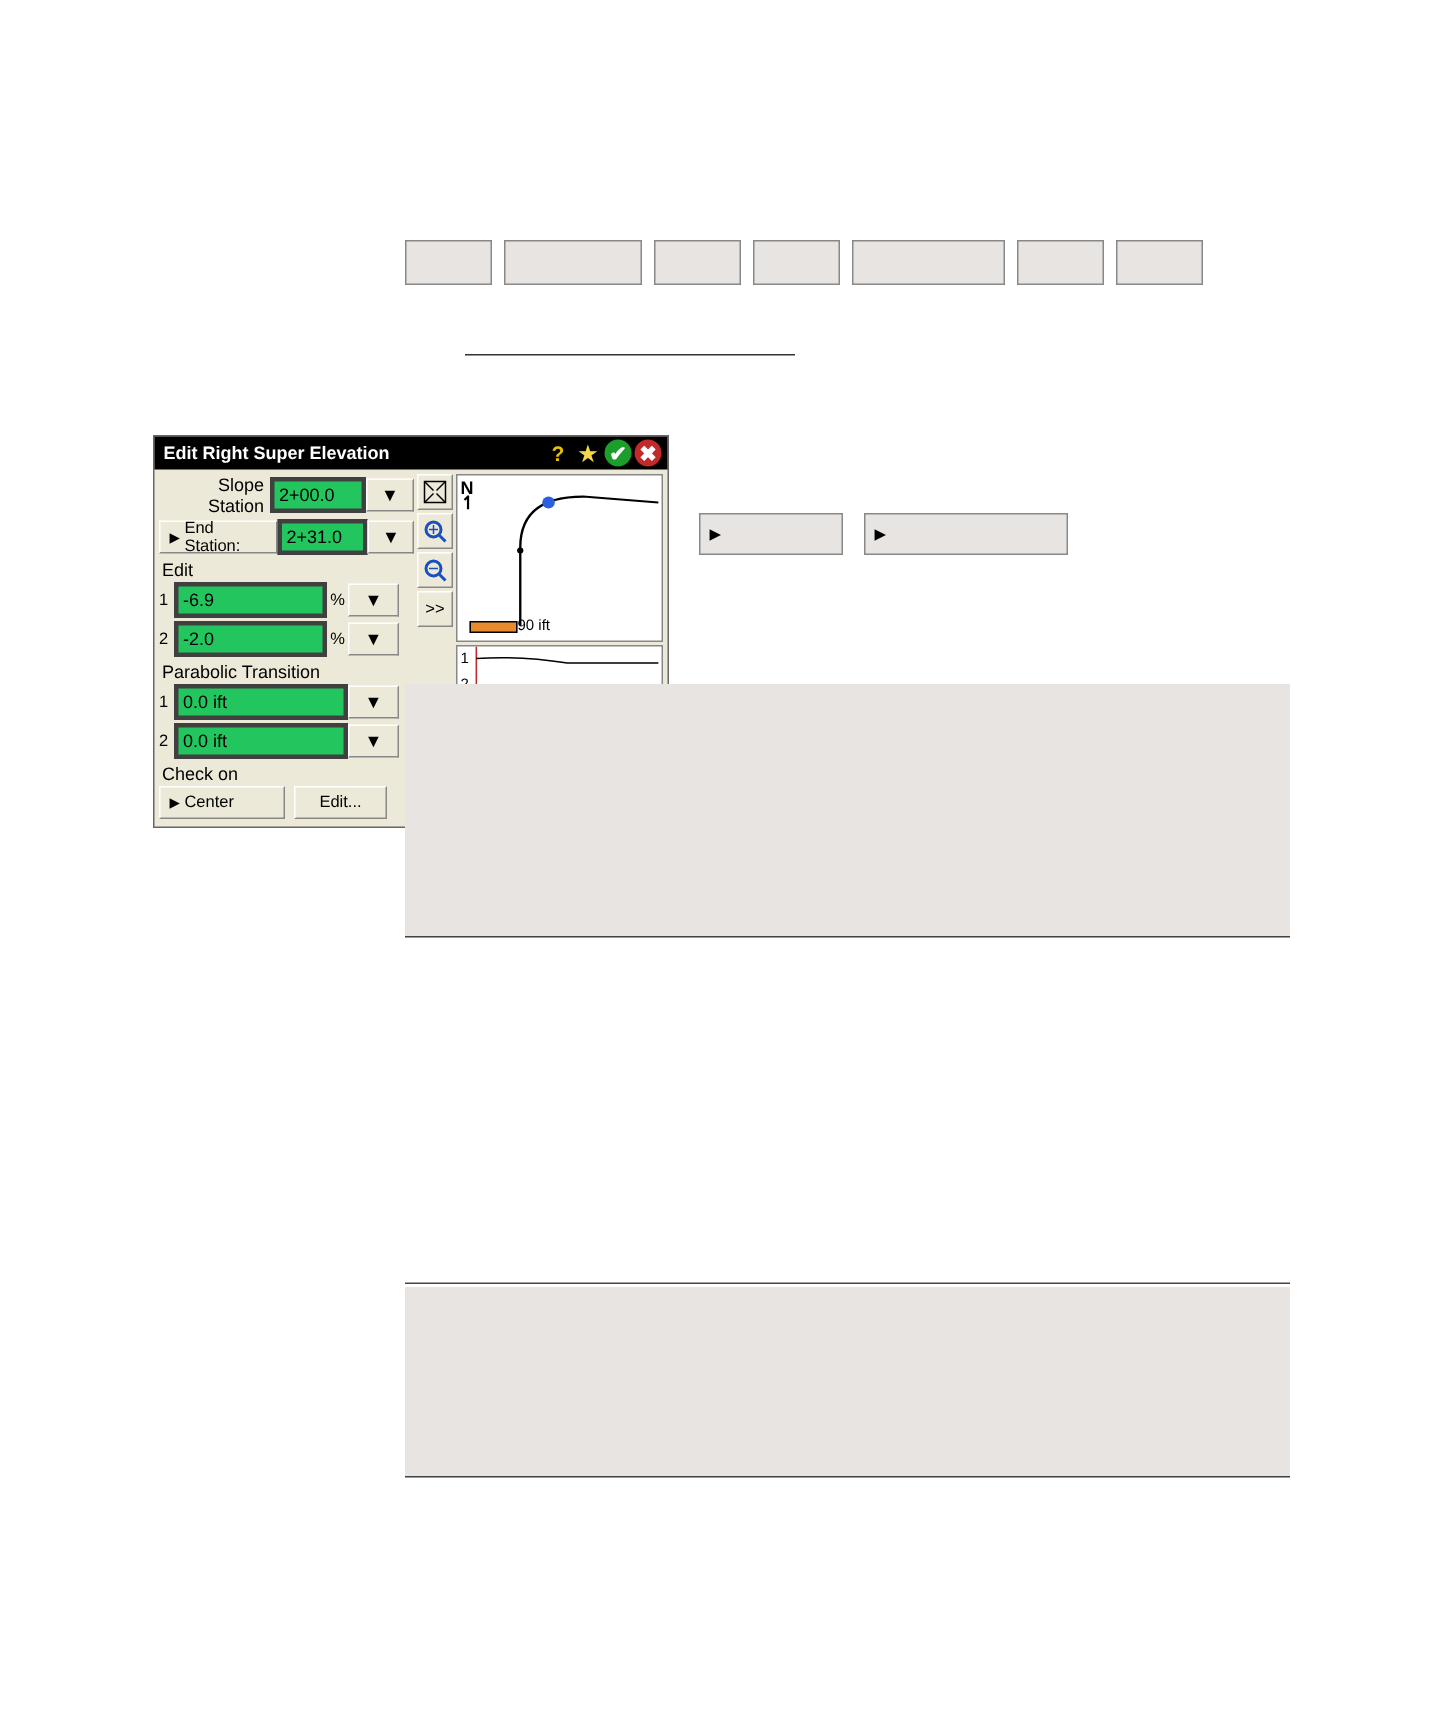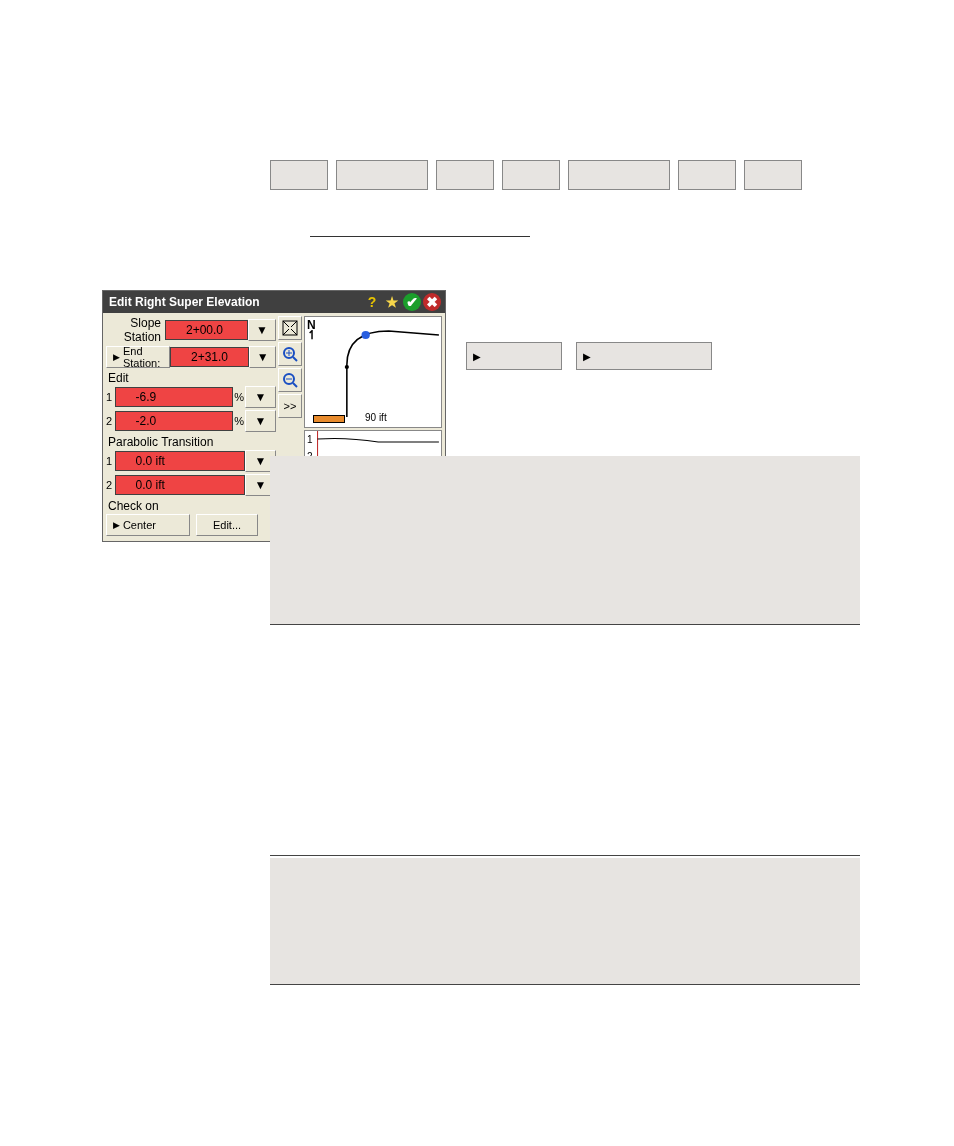--- a/index.html
+++ b/index.html
@@ -42,21 +42,21 @@
     top: 290px;
     left: 102px;
     width: 342px;
     background: #ece9d8;
     border: 1px solid #666;
     font-size: 12px;
     font-family: "Tahoma", sans-serif;
   }
   .titlebar {
     height: 22px;
-    background: #404040;
+    background: #000000;
     color: #fff;
     display: flex;
     align-items: center;
     font-weight: bold;
     padding-left: 6px;
     white-space: nowrap;
     overflow: hidden;
   }
   .titlebar .ticons {
     margin-left: auto;
@@ -96,24 +96,24 @@
     text-align: left;
     font-size: 11px;
   }
   .sslabel {
     width: 78px;
     text-align: right;
     padding-right: 4px;
     font-size: 12px;
   }
   .inp {
-    background: #ef4444;
-    border: 1px solid #404040;
+    background: #22c55e;
+    border: 3px solid #404040;
     height: 18px;
-    padding: 0 20px;
+    padding: 0 3px;
     font-size: 12px;
     display: inline-flex;
     align-items: center;
   }
   .btn3d {
     background: #ece9d8;
     border: 1px solid #888;
     border-top-color: #fff;
     border-left-color: #fff;
     height: 20px;
@@ -167,21 +167,21 @@
     position:relative;
   }
   .north {
     position:absolute; top:2px; left:2px; font-weight:bold; font-size:12px;
     line-height:1;
   }
   .curve-path {
     stroke:#000; stroke-width:1.5; fill:none;
   }
   .scalebar {
-    position:absolute; bottom:4px; left:8px; display:flex; align-items:flex-end; gap:20px; font-size:10px;
+    position:absolute; bottom:4px; left:8px; display:flex; align-items:center; gap:0; font-size:10px;
   }
   .scaleseg { width:30px; height:6px; background:#e88b2d; border:1px solid #000; }
   .outbtns {
     position:absolute;
     top: 342px;
     left: 466px;
     display:flex;
     gap: 14px;
   }
   .outbtn {

